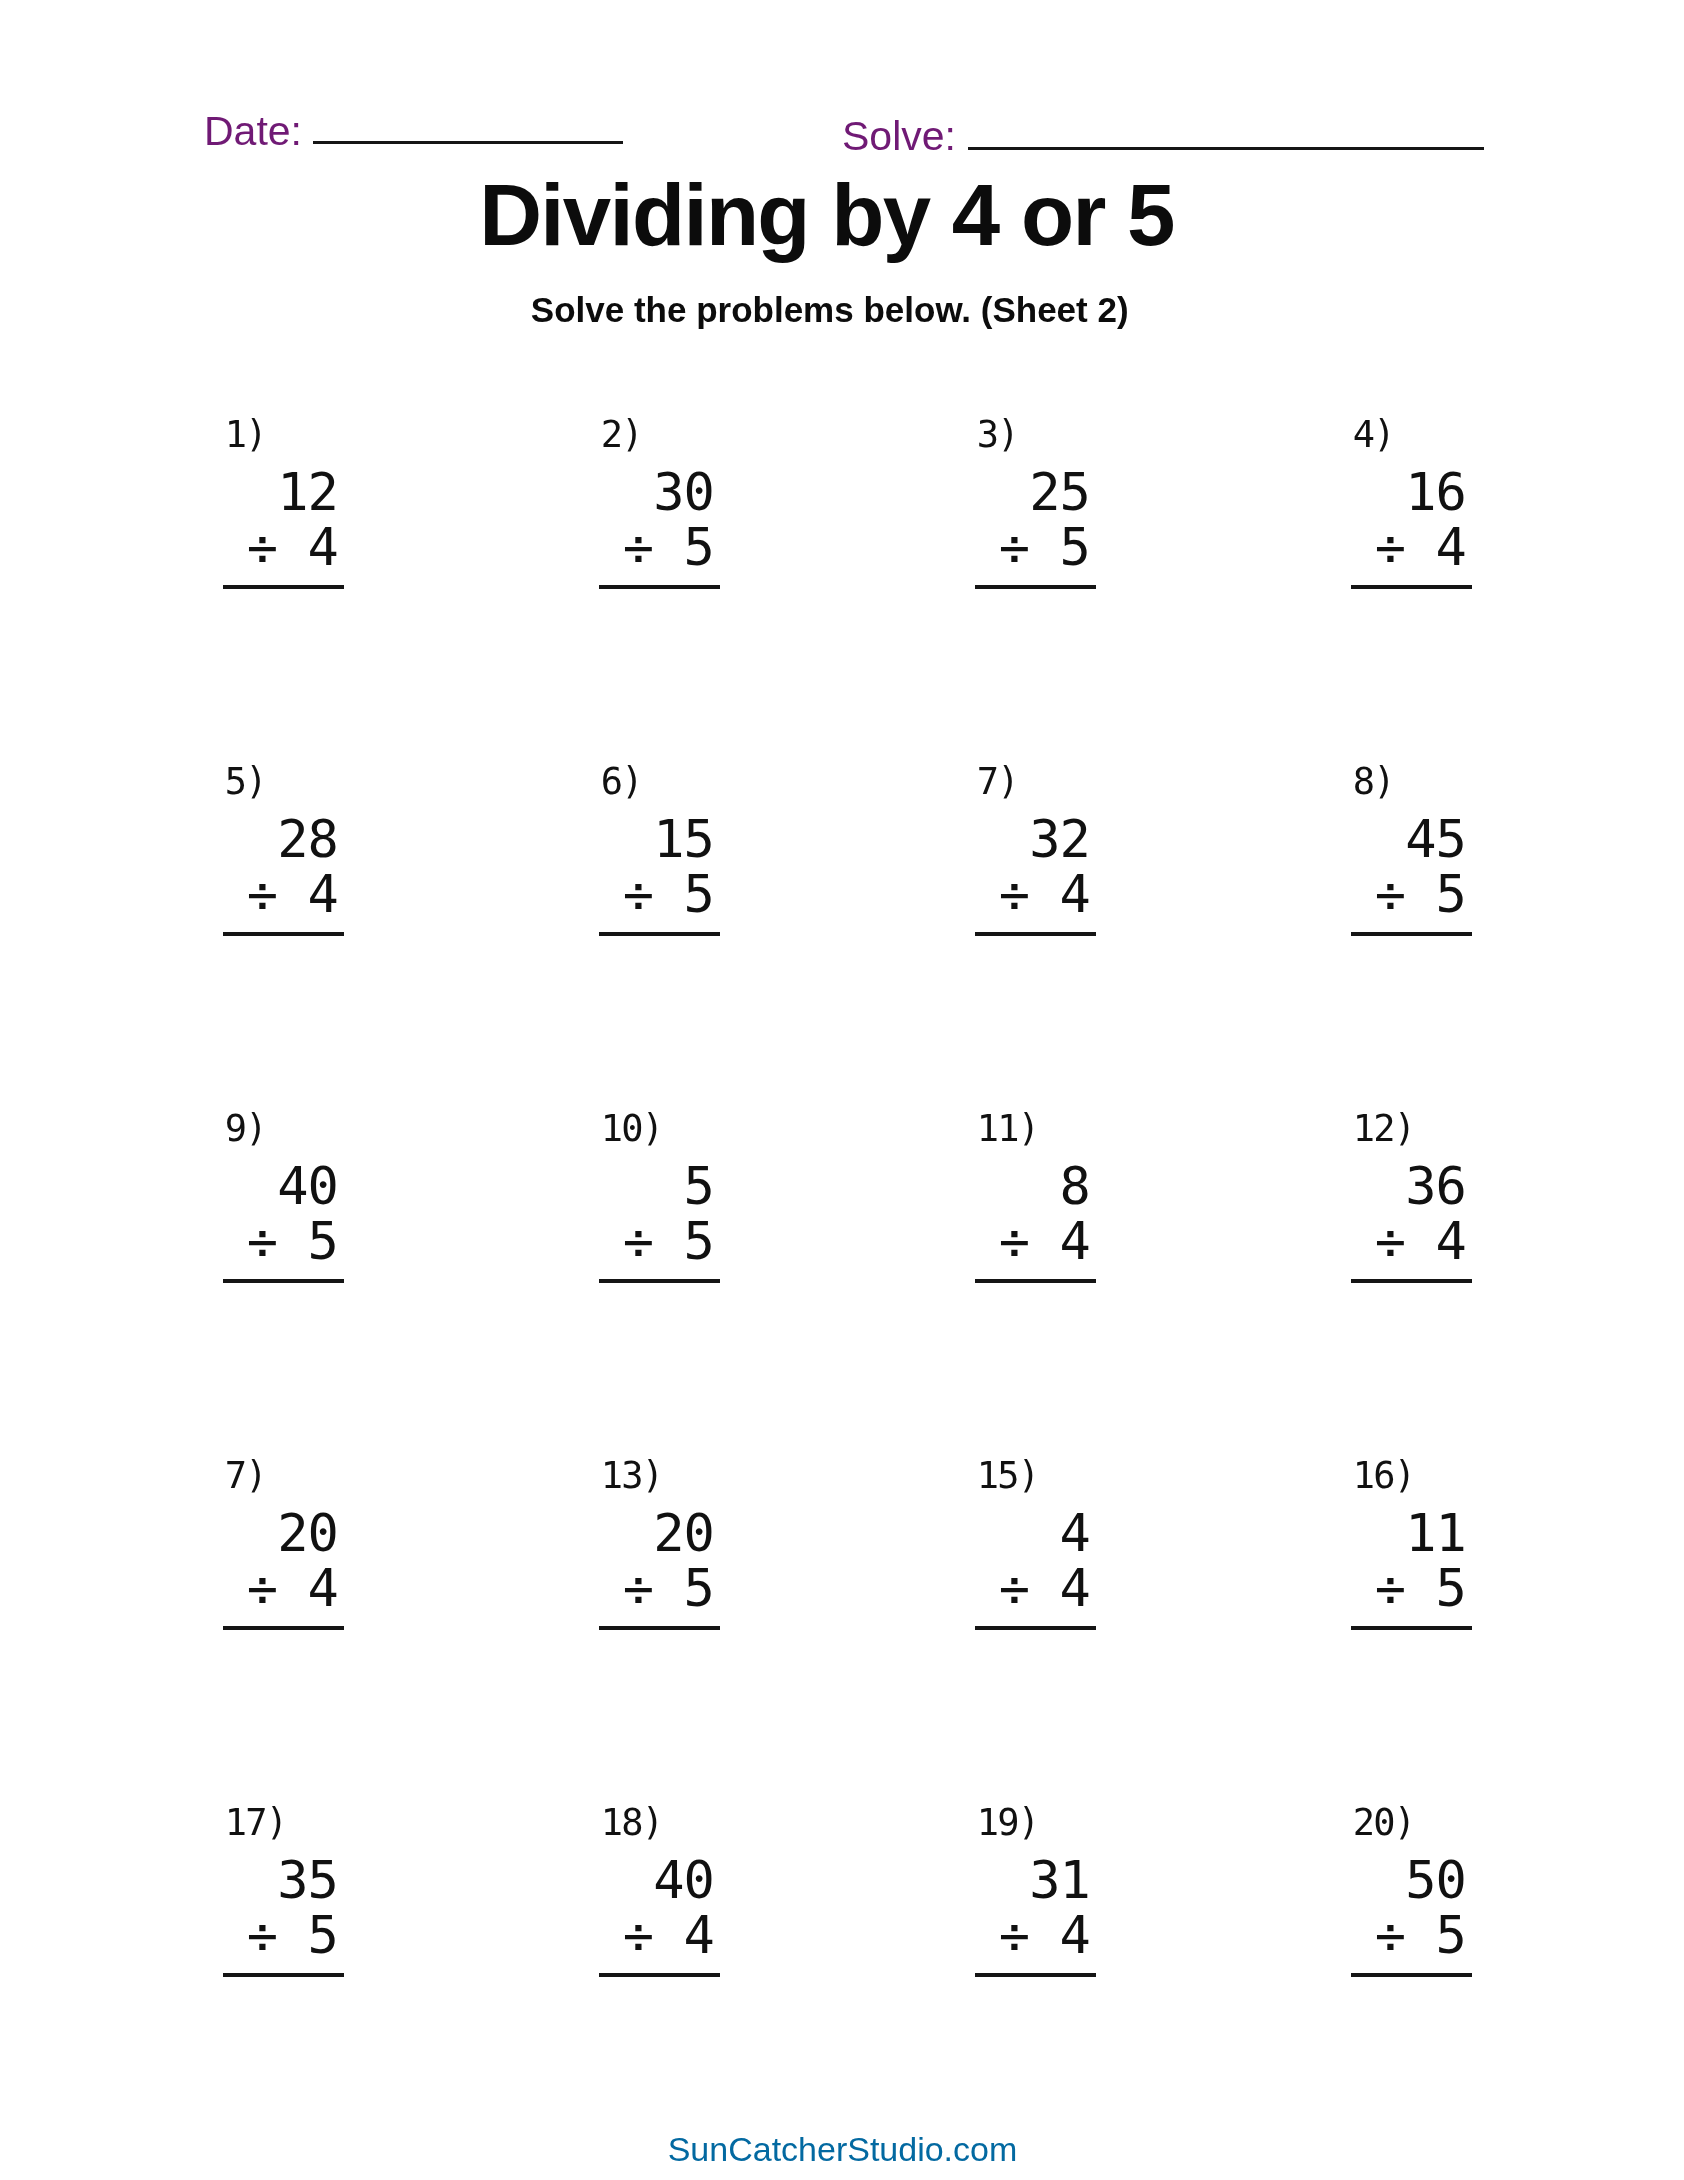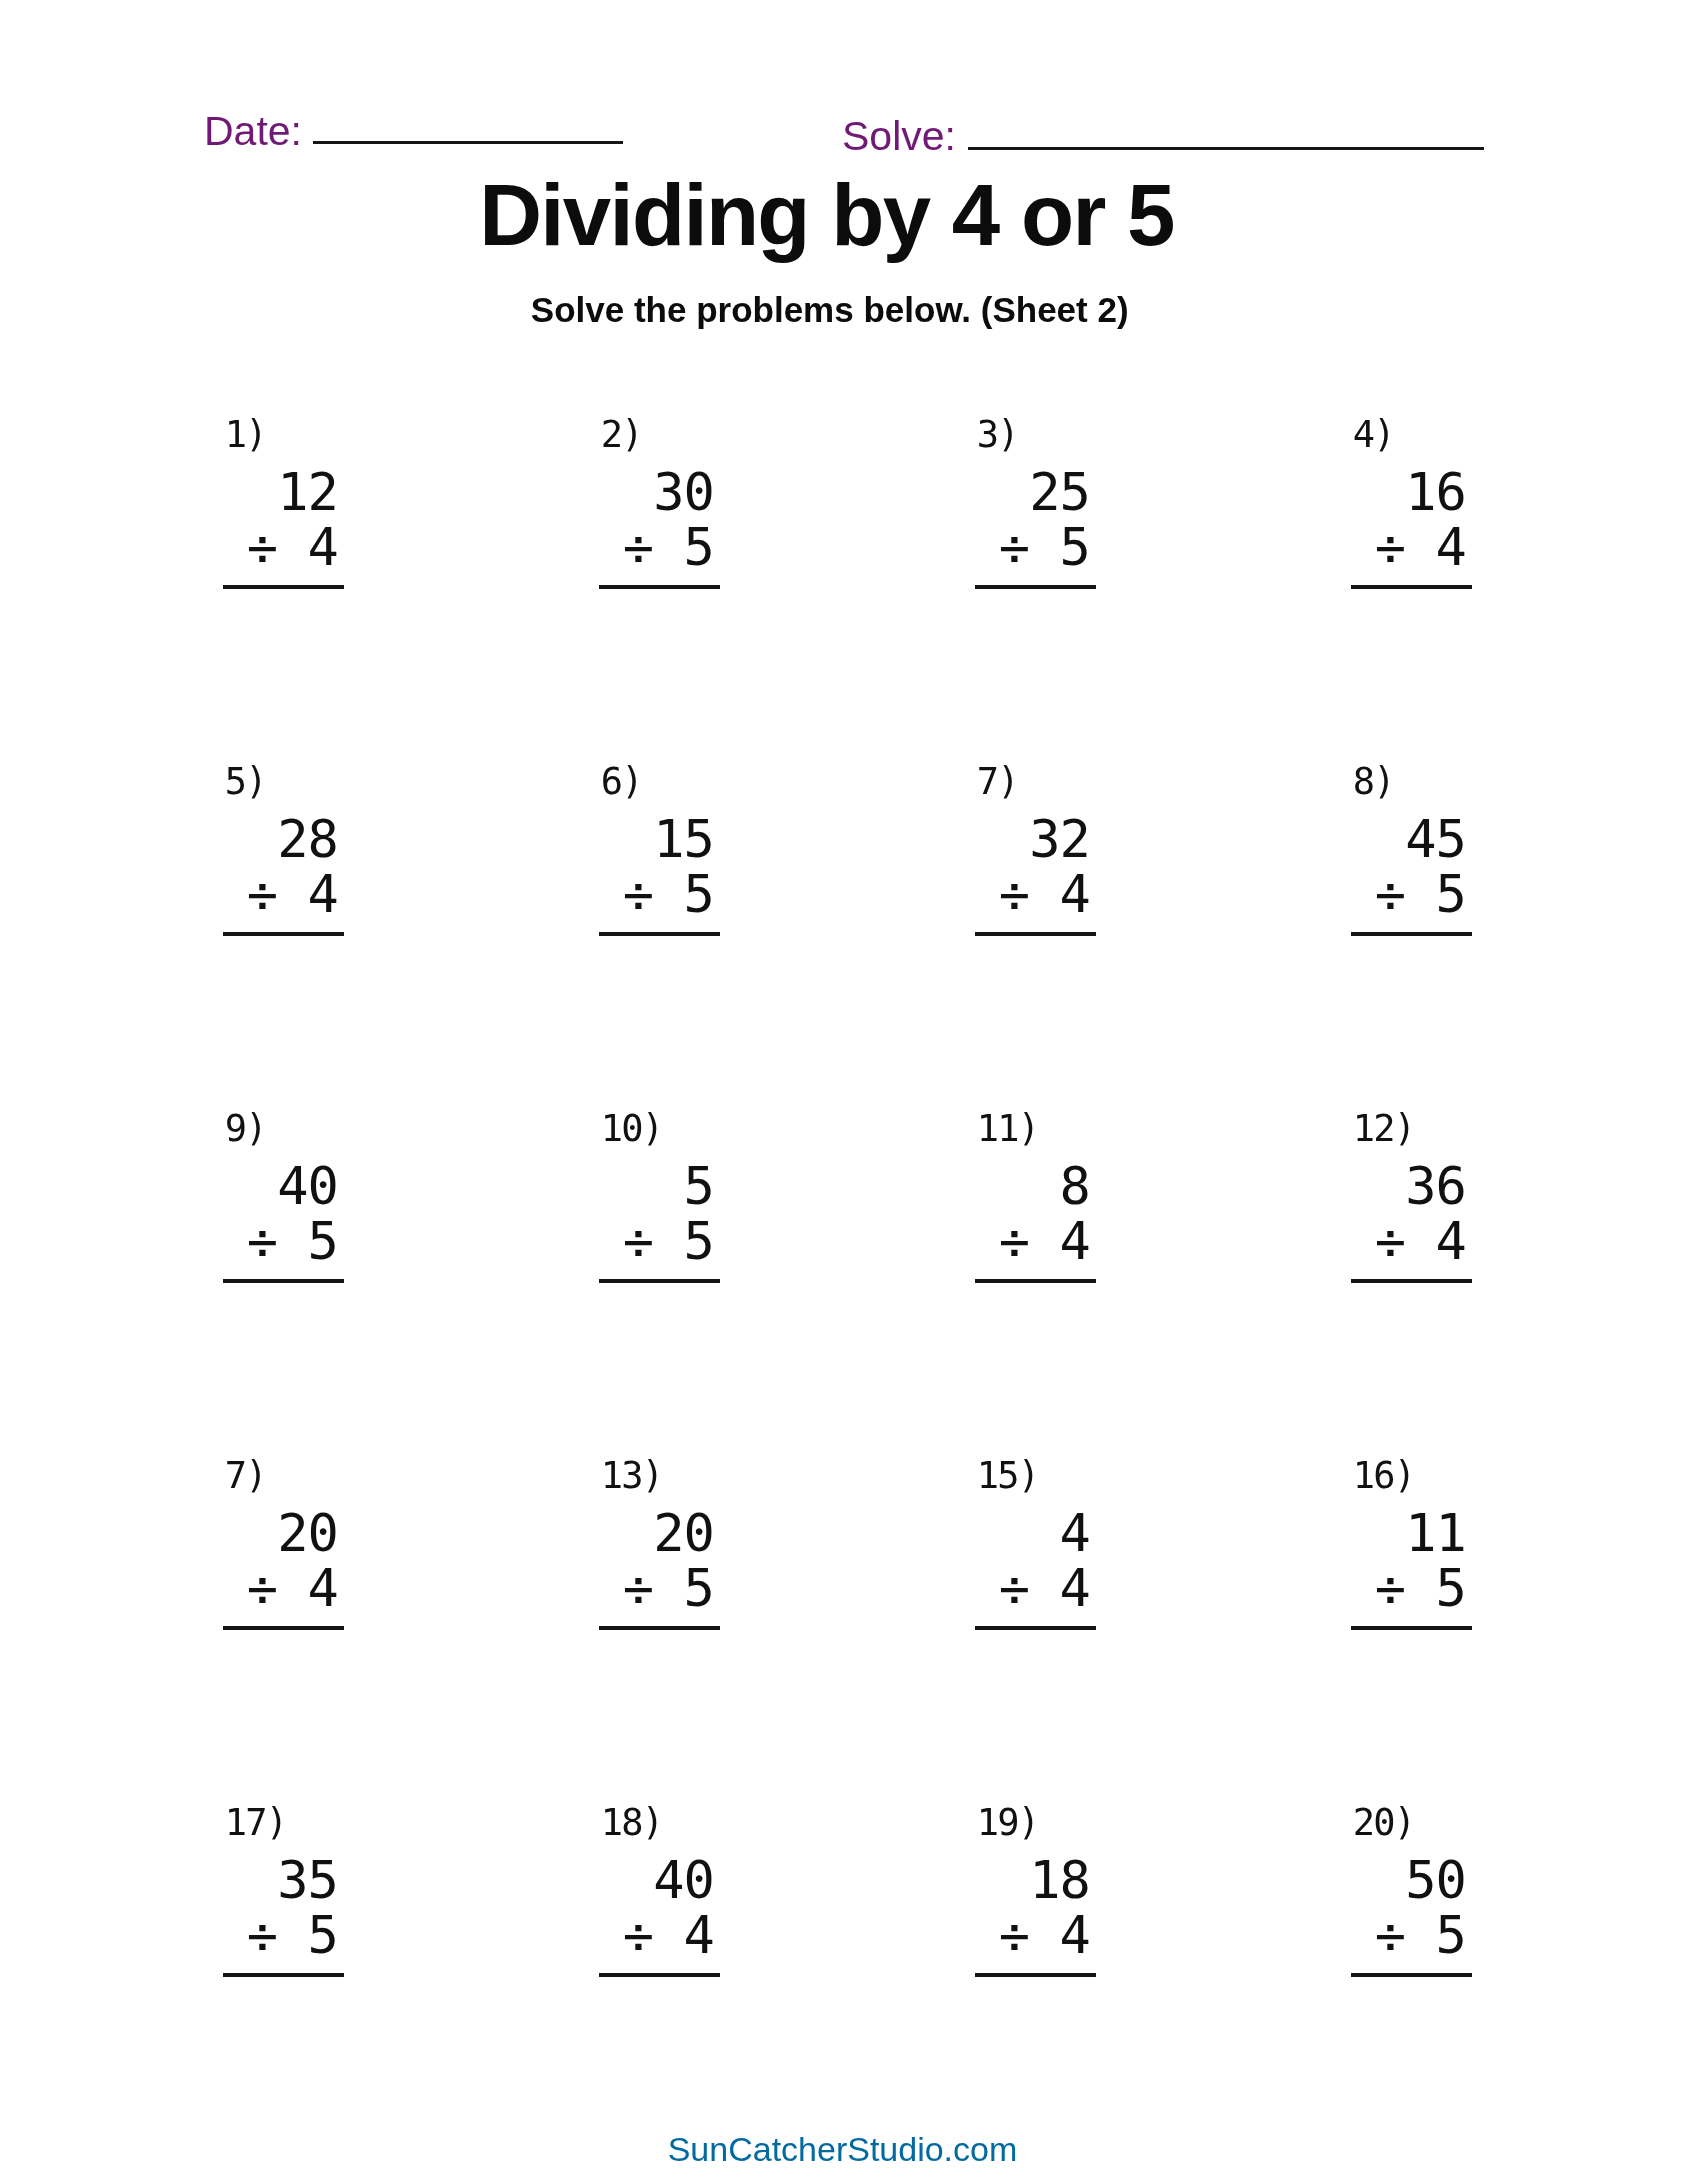--- a/index.html
+++ b/index.html
@@ -247,21 +247,21 @@
 
   <div class="prob">
     <div class="num">18)</div>
     <div class="op">40</div>
     <div class="op">÷ 4</div>
     <div class="answer-line"></div>
   </div>
 
   <div class="prob">
     <div class="num">19)</div>
-    <div class="op">18</div>
+    <div class="op">31</div>
     <div class="op">÷ 4</div>
     <div class="answer-line"></div>
   </div>
 
   <div class="prob">
     <div class="num">20)</div>
     <div class="op">50</div>
     <div class="op">÷ 5</div>
     <div class="answer-line"></div>
   </div>

